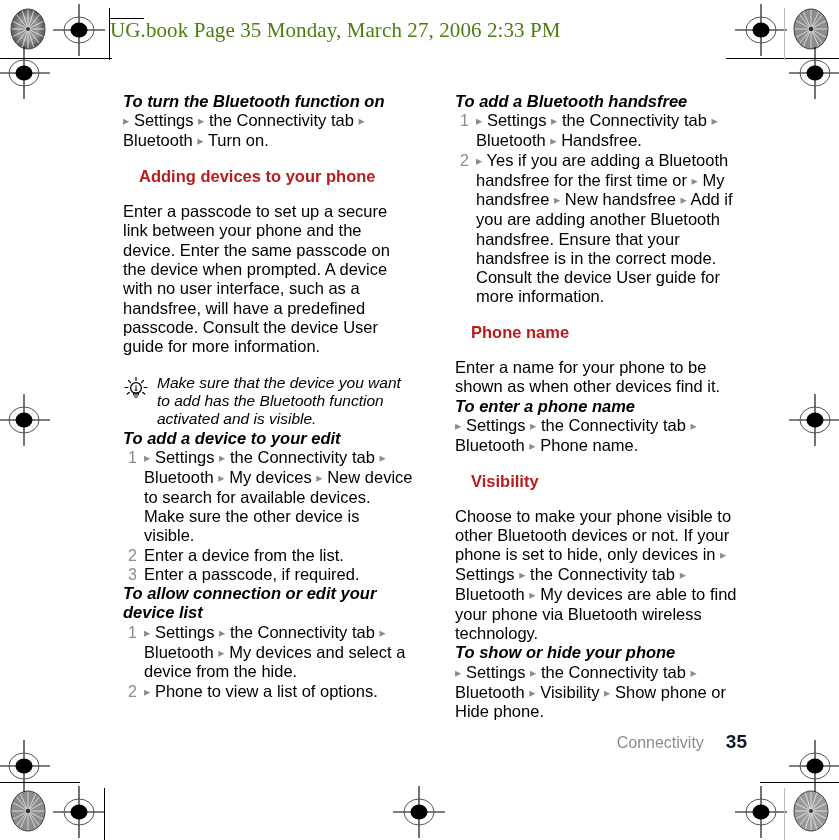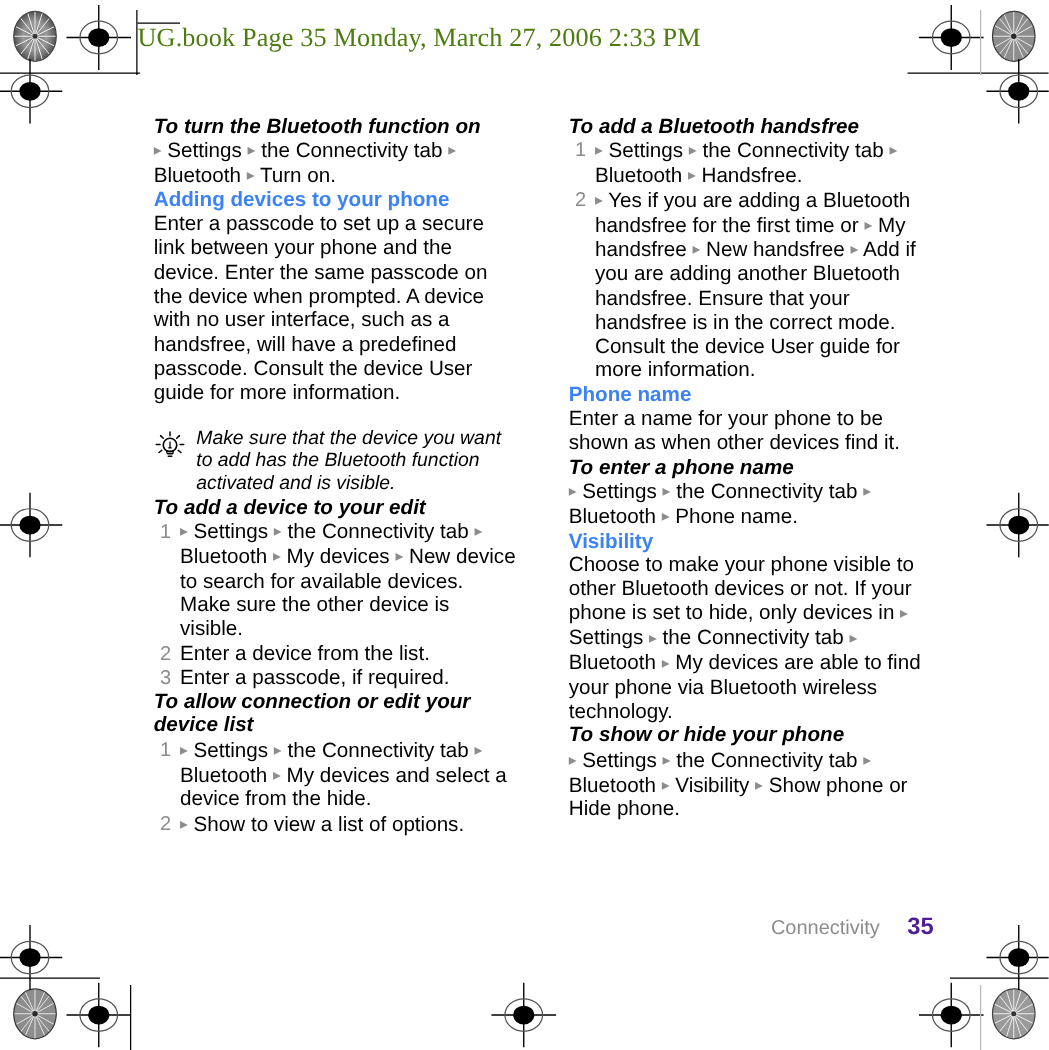--- a/index.html
+++ b/index.html
@@ -47,26 +47,26 @@
 
   h3.itl{
     margin:0;
     font-size:16.5px;
     line-height:19.3px;
     font-weight:bold;
     font-style:italic;
     color:#000;
   }
   h3.bld{
-    margin:0;
+    margin:16px;
     font-size:16.5px;
     line-height:19.3px;
     font-weight:bold;
     font-style:normal;
-    color:#3b82f6;
+    color:#b91c1c;
   }
   p.para{
     margin:0;
     font-size:16.5px;
     line-height:19.3px;
     color:#000;
   }
 
   
   .mi{color:#000000;}
@@ -107,21 +107,21 @@
   
   .footer{
     position:absolute;
     left:455px;top:731px;
     width:292px;
     text-align:right;
     font-size:16px;
   }
   .footer .sect{color:#8c8c8c;}
   .footer .pg{
-    color:#4c1d95;font-weight:bold;font-size:19px;
+    color:#0f172a;font-weight:bold;font-size:19px;
     margin-left:22px;
     text-align:right;
   }
 </style>
 </head>
 <body>
 
 <div>
 
   <div class="rosette" style="left:10px;top:8px;">
@@ -385,21 +385,21 @@
         <span class="num">3</span><span>Enter a passcode, if required.</span>
       </li>
     </ol>
 
     <h3 class="itl sp-before">To allow connection or edit your device list</h3>
     <ol class="steps">
       <li>
         <span class="num">1</span><span class="arw">▸</span> <span class="mi">Settings</span> <span class="arw">▸</span> <span>the</span> <span class="mi">Connectivity</span> <span>tab</span> <span class="arw">▸</span> <span class="mi">Bluetooth</span> <span class="arw">▸</span> <span class="mi">My devices</span> <span>and select a device from the hide.</span>
       </li>
       <li>
-        <span class="num">2</span><span class="arw">▸</span> <span class="mi">Show</span> <span>to view a list of options.</span>
+        <span class="num">2</span><span class="arw">▸</span> <span class="mi">Phone</span> <span>to view a list of options.</span>
       </li>
     </ol>
   </div>
 
   <div class="col col-right">
 
     <h3 class="itl">To add a Bluetooth handsfree</h3>
     <ol class="steps">
       <li>
         <span class="num">1</span><span class="arw">▸</span> <span class="mi">Settings</span> <span class="arw">▸</span> <span>the</span> <span class="mi">Connectivity</span> <span>tab</span> <span class="arw">▸</span> <span class="mi">Bluetooth</span> <span class="arw">▸</span> <span class="mi">Handsfree</span><span>.</span>

